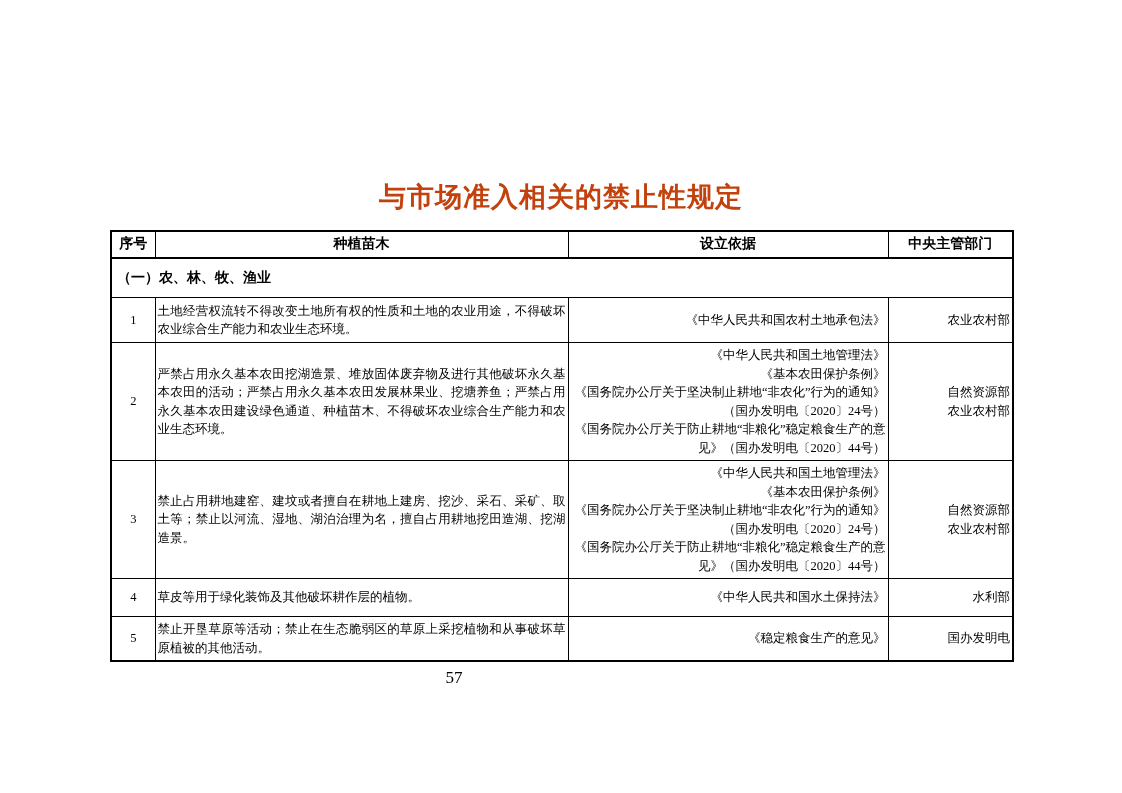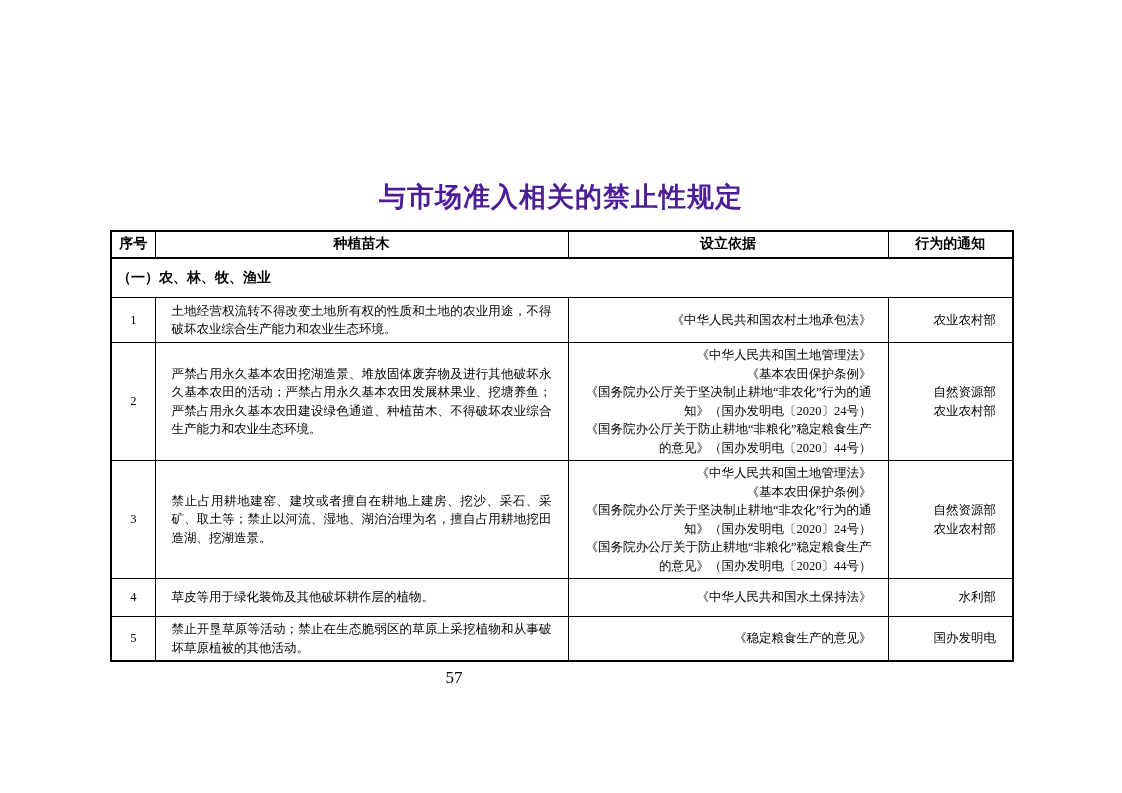--- a/index.html
+++ b/index.html
@@ -20,41 +20,41 @@
   .doc-title {
     position: absolute;
     top: 179px;
     left: 0;
     width: 100%;
     text-align: center;
     font-family: "Liberation Sans", sans-serif;
     font-weight: bold;
     font-size: 27px;
     letter-spacing: 1px;
-    color: #4c1d95;
+    color: #c2410c;
   }
   table.doc-table {
     position: absolute;
     top: 230px;
     left: 110px;
     width: 902px;
     border-collapse: collapse;
     table-layout: fixed;
     border: 2px solid #000;
   }
   .doc-table col.c-no   { width: 44px; }
   .doc-table col.c-mea  { width: 413px; }
   .doc-table col.c-bas  { width: 320px; }
   .doc-table col.c-dep  { width: 125px; }
   .doc-table th, .doc-table td {
     border: 1px solid #000;
     vertical-align: middle;
     font-size: 12.5px;
     line-height: 1.48;
-    padding: 3px 16px;
+    padding: 3px 2px;
     overflow: hidden;
   }
   .doc-table thead th {
     font-weight: bold;
     font-size: 14px;
     text-align: center;
     height: 22px;
     border-bottom: 2px solid #000;
     padding: 2px 2px;
   }
@@ -95,21 +95,21 @@
       <col class="c-no">
         <col class="c-mea">
         <col class="c-bas">
         <col class="c-dep">
     </colgroup>
     <thead>
       <tr>
         <th>序号</th>
         <th>种植苗木</th>
         <th>设立依据</th>
-        <th>行为的通知</th>
+        <th>中央主管部门</th>
       </tr>
     </thead>
     <tbody>
       <tr class="section-row">
         <td colspan="4">（一）农、林、牧、渔业</td>
       </tr>
       <tr class="r1">
         <td class="no-cell">1</td>
         <td class="measure-cell">土地经营权流转不得改变土地所有权的性质和土地的农业用途，不得破坏农业综合生产能力和农业生态环境。</td>
         <td class="basis-cell">《中华人民共和国农村土地承包法》</td>

